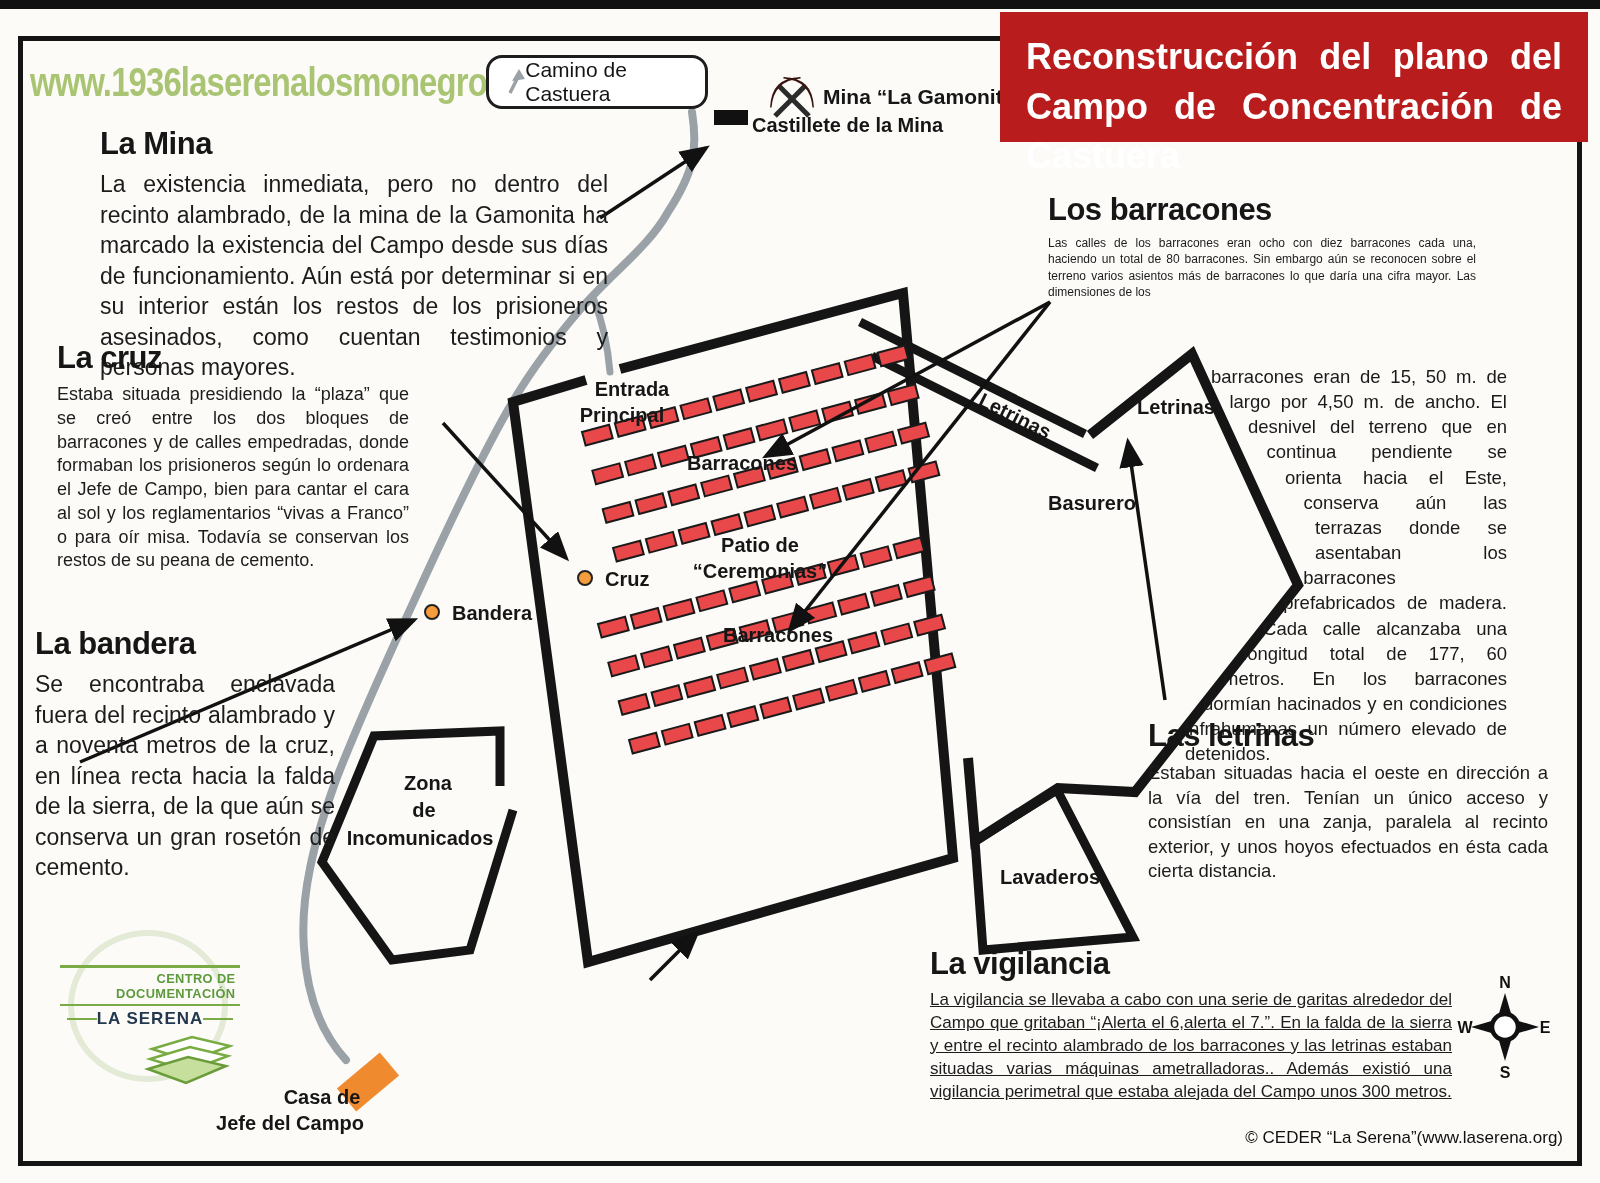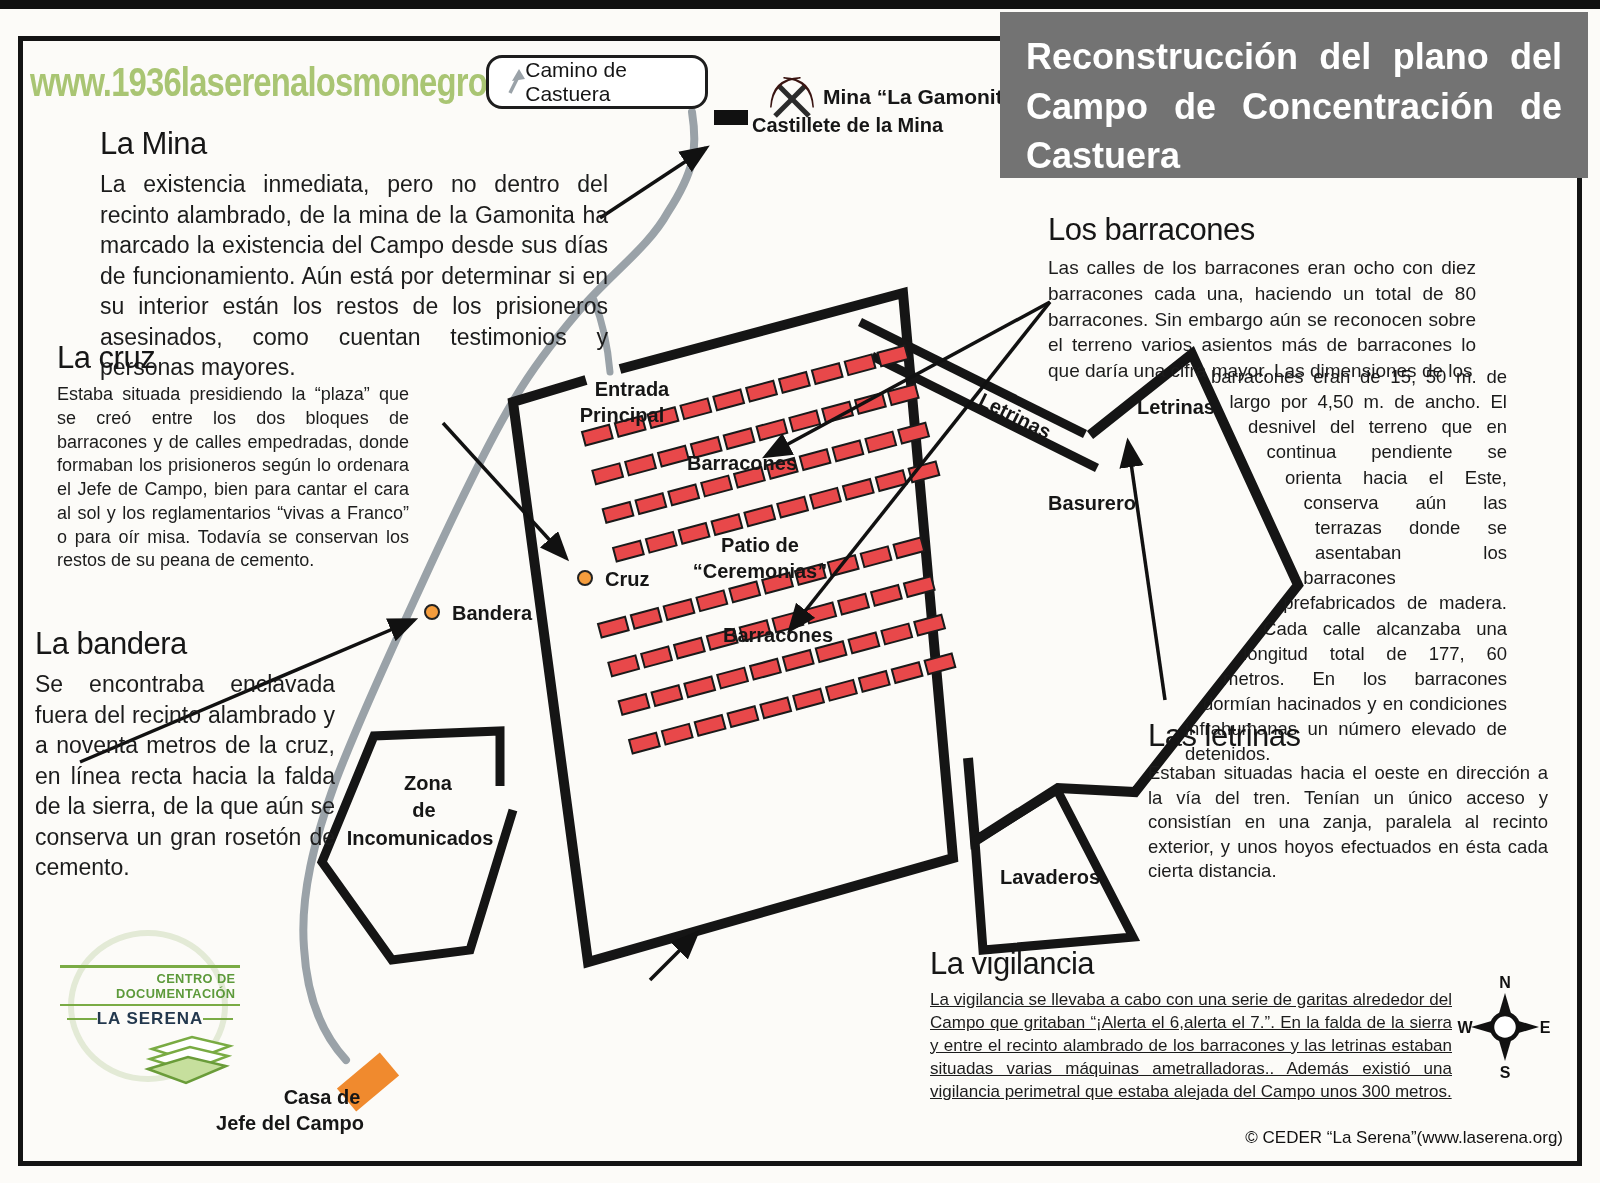--- a/index.html
+++ b/index.html
@@ -3,39 +3,39 @@
 <meta charset="utf-8">
 <style>
   html,body{margin:0;padding:0;background:#e8e6e0;}
   #stage{position:relative;width:1600px;height:1183px;background:#fcfbf8;overflow:hidden;
          font-family:"Liberation Sans",sans-serif;color:#1a1a1a;}
   #topbar{position:absolute;left:0;top:0;width:1600px;height:9px;background:#111;}
   #frame{position:absolute;left:18px;top:36px;width:1554px;height:1120px;border:5px solid #141414;}
   .svgmap{position:absolute;left:0;top:0;}
   
   .sec{position:absolute;}
-  .sec h2{margin:0 0 7px 0;font-size:31px;font-weight:normal;letter-spacing:-0.5px;color:#161616;}
+  .sec h2{margin:0 0 7px 0;font-size:31px;font-weight:bold;letter-spacing:-0.5px;color:#161616;}
   .sec .body{font-size:23px;line-height:1.33;text-align:justify;color:#1c1c1c;}
   #sec-mina{left:100px;top:126px;width:508px;}
   #sec-cruz{left:57px;top:340px;width:352px;}
   #sec-cruz .body{font-size:18px;line-height:1.32;}
   #sec-bandera{left:35px;top:626px;width:300px;}
   #sec-recinto{left:428px;top:958px;width:420px;}
-  #sec-barracones{left:1048px;top:212px;width:428px;}
-  #sec-barracones .body{font-size:19px;line-height:1.36;}
+  #sec-barracones{left:1048px;top:192px;width:428px;}
+  #sec-barracones .body{font-size:12px;line-height:1.36;}
   #barr-wrap{position:absolute;left:1185px;top:364px;width:322px;font-size:18.5px;line-height:1.36;text-align:justify;}
   #barr-wrap .spacer{float:left;width:130px;height:340px;shape-outside:polygon(0 0,100% 52%,0 100%);shape-margin:6px;}
   #sec-letrinas{left:1148px;top:718px;width:400px;}
   #sec-letrinas .body{font-size:18.5px;}
   #sec-vigilancia{left:930px;top:946px;width:522px;}
   #sec-vigilancia .body{font-size:17px;line-height:1.35;text-decoration:underline;}
   
   #site-url{position:absolute;left:30px;top:60px;font-size:40px;font-weight:bold;color:#a9c573;
             letter-spacing:-1px;transform:scaleX(0.82);transform-origin:left top;white-space:nowrap;}
-  #title-box{position:absolute;left:1000px;top:12px;width:588px;height:166px;background:#737373;
+  #title-box{position:absolute;left:1000px;top:12px;width:588px;height:130px;background:#b91c1c;
              box-sizing:border-box;padding:20px 26px;}
   #title-box .t{color:#fff;font-size:36px;font-weight:bold;line-height:1.38;text-align:justify;}
   #credit{position:absolute;right:37px;top:1128px;font-size:17px;font-weight:normal;color:#111;}
   
   #camino-sign{position:absolute;left:486px;top:55px;width:222px;height:54px;border:3px solid #1d1d1d;
                border-radius:16px;background:#fff;display:flex;align-items:center;gap:0;
                padding-left:12px;box-sizing:border-box;}
   #camino-sign .lbl{font-size:21px;font-weight:500;color:#151515;}
   
   #logo{position:absolute;left:60px;top:962px;width:180px;text-align:right;}

